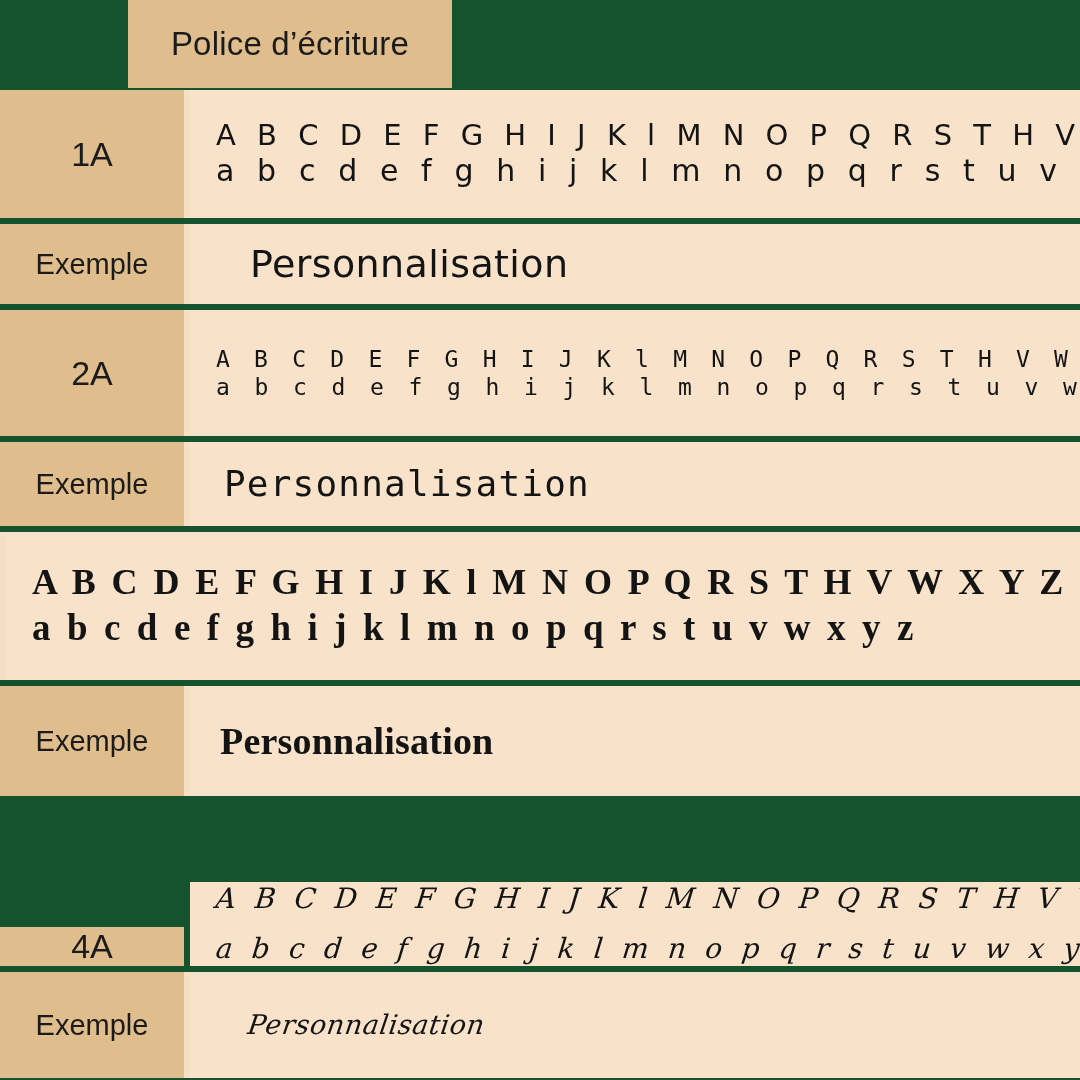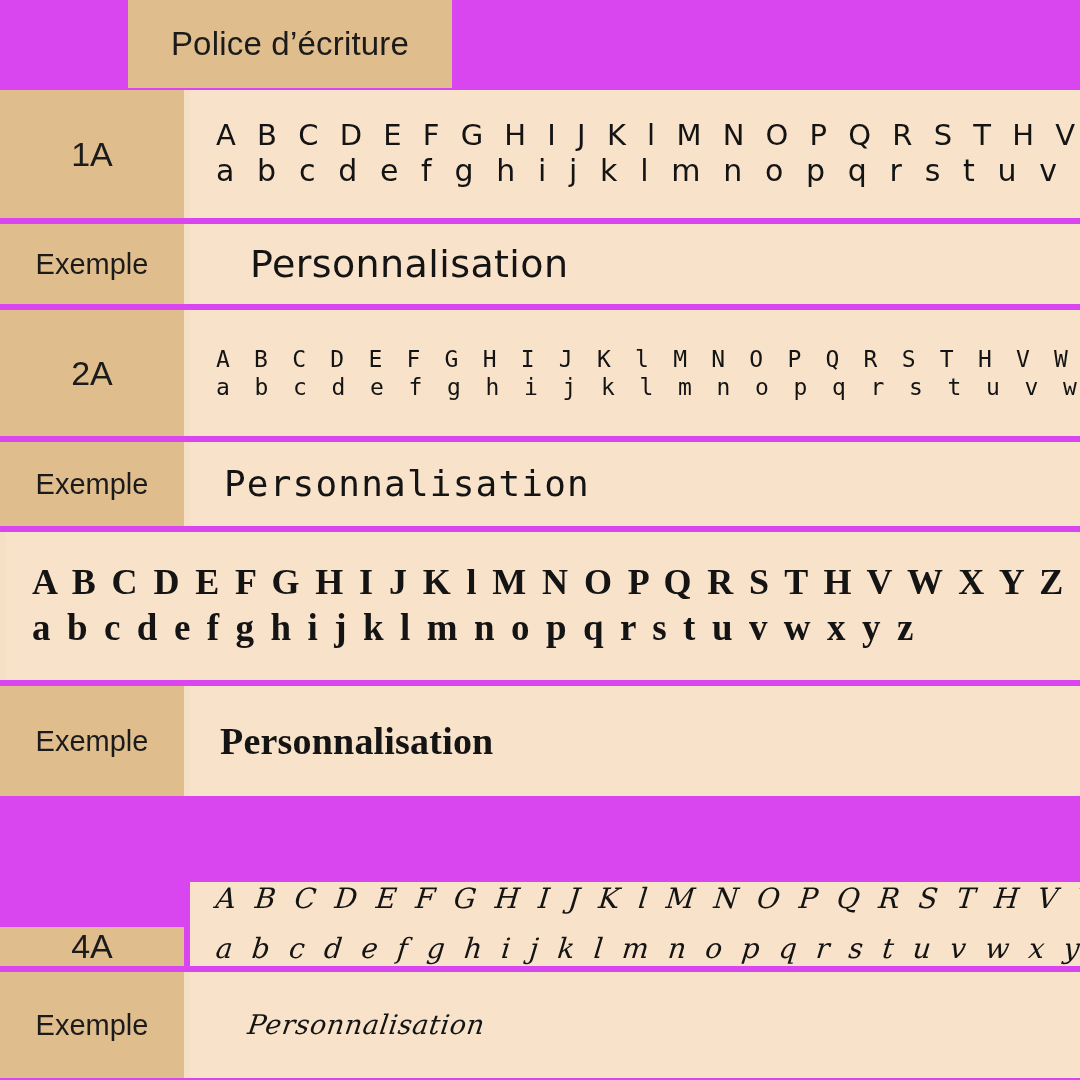--- a/index.html
+++ b/index.html
@@ -11,21 +11,21 @@
     height: 1080px;
     background: #f6e0c5;
     font-family: "Liberation Sans", sans-serif;
     overflow: hidden;
   }
 
   .sheet {
     position: relative;
     width: 1080px;
     height: 1080px;
-    background: #d946ef;
+    background: #14532d;
   }
 
   
   .header-row {
     position: relative;
     height: 90px;
   }
   .header-tab {
     position: absolute;
     left: 128px;

